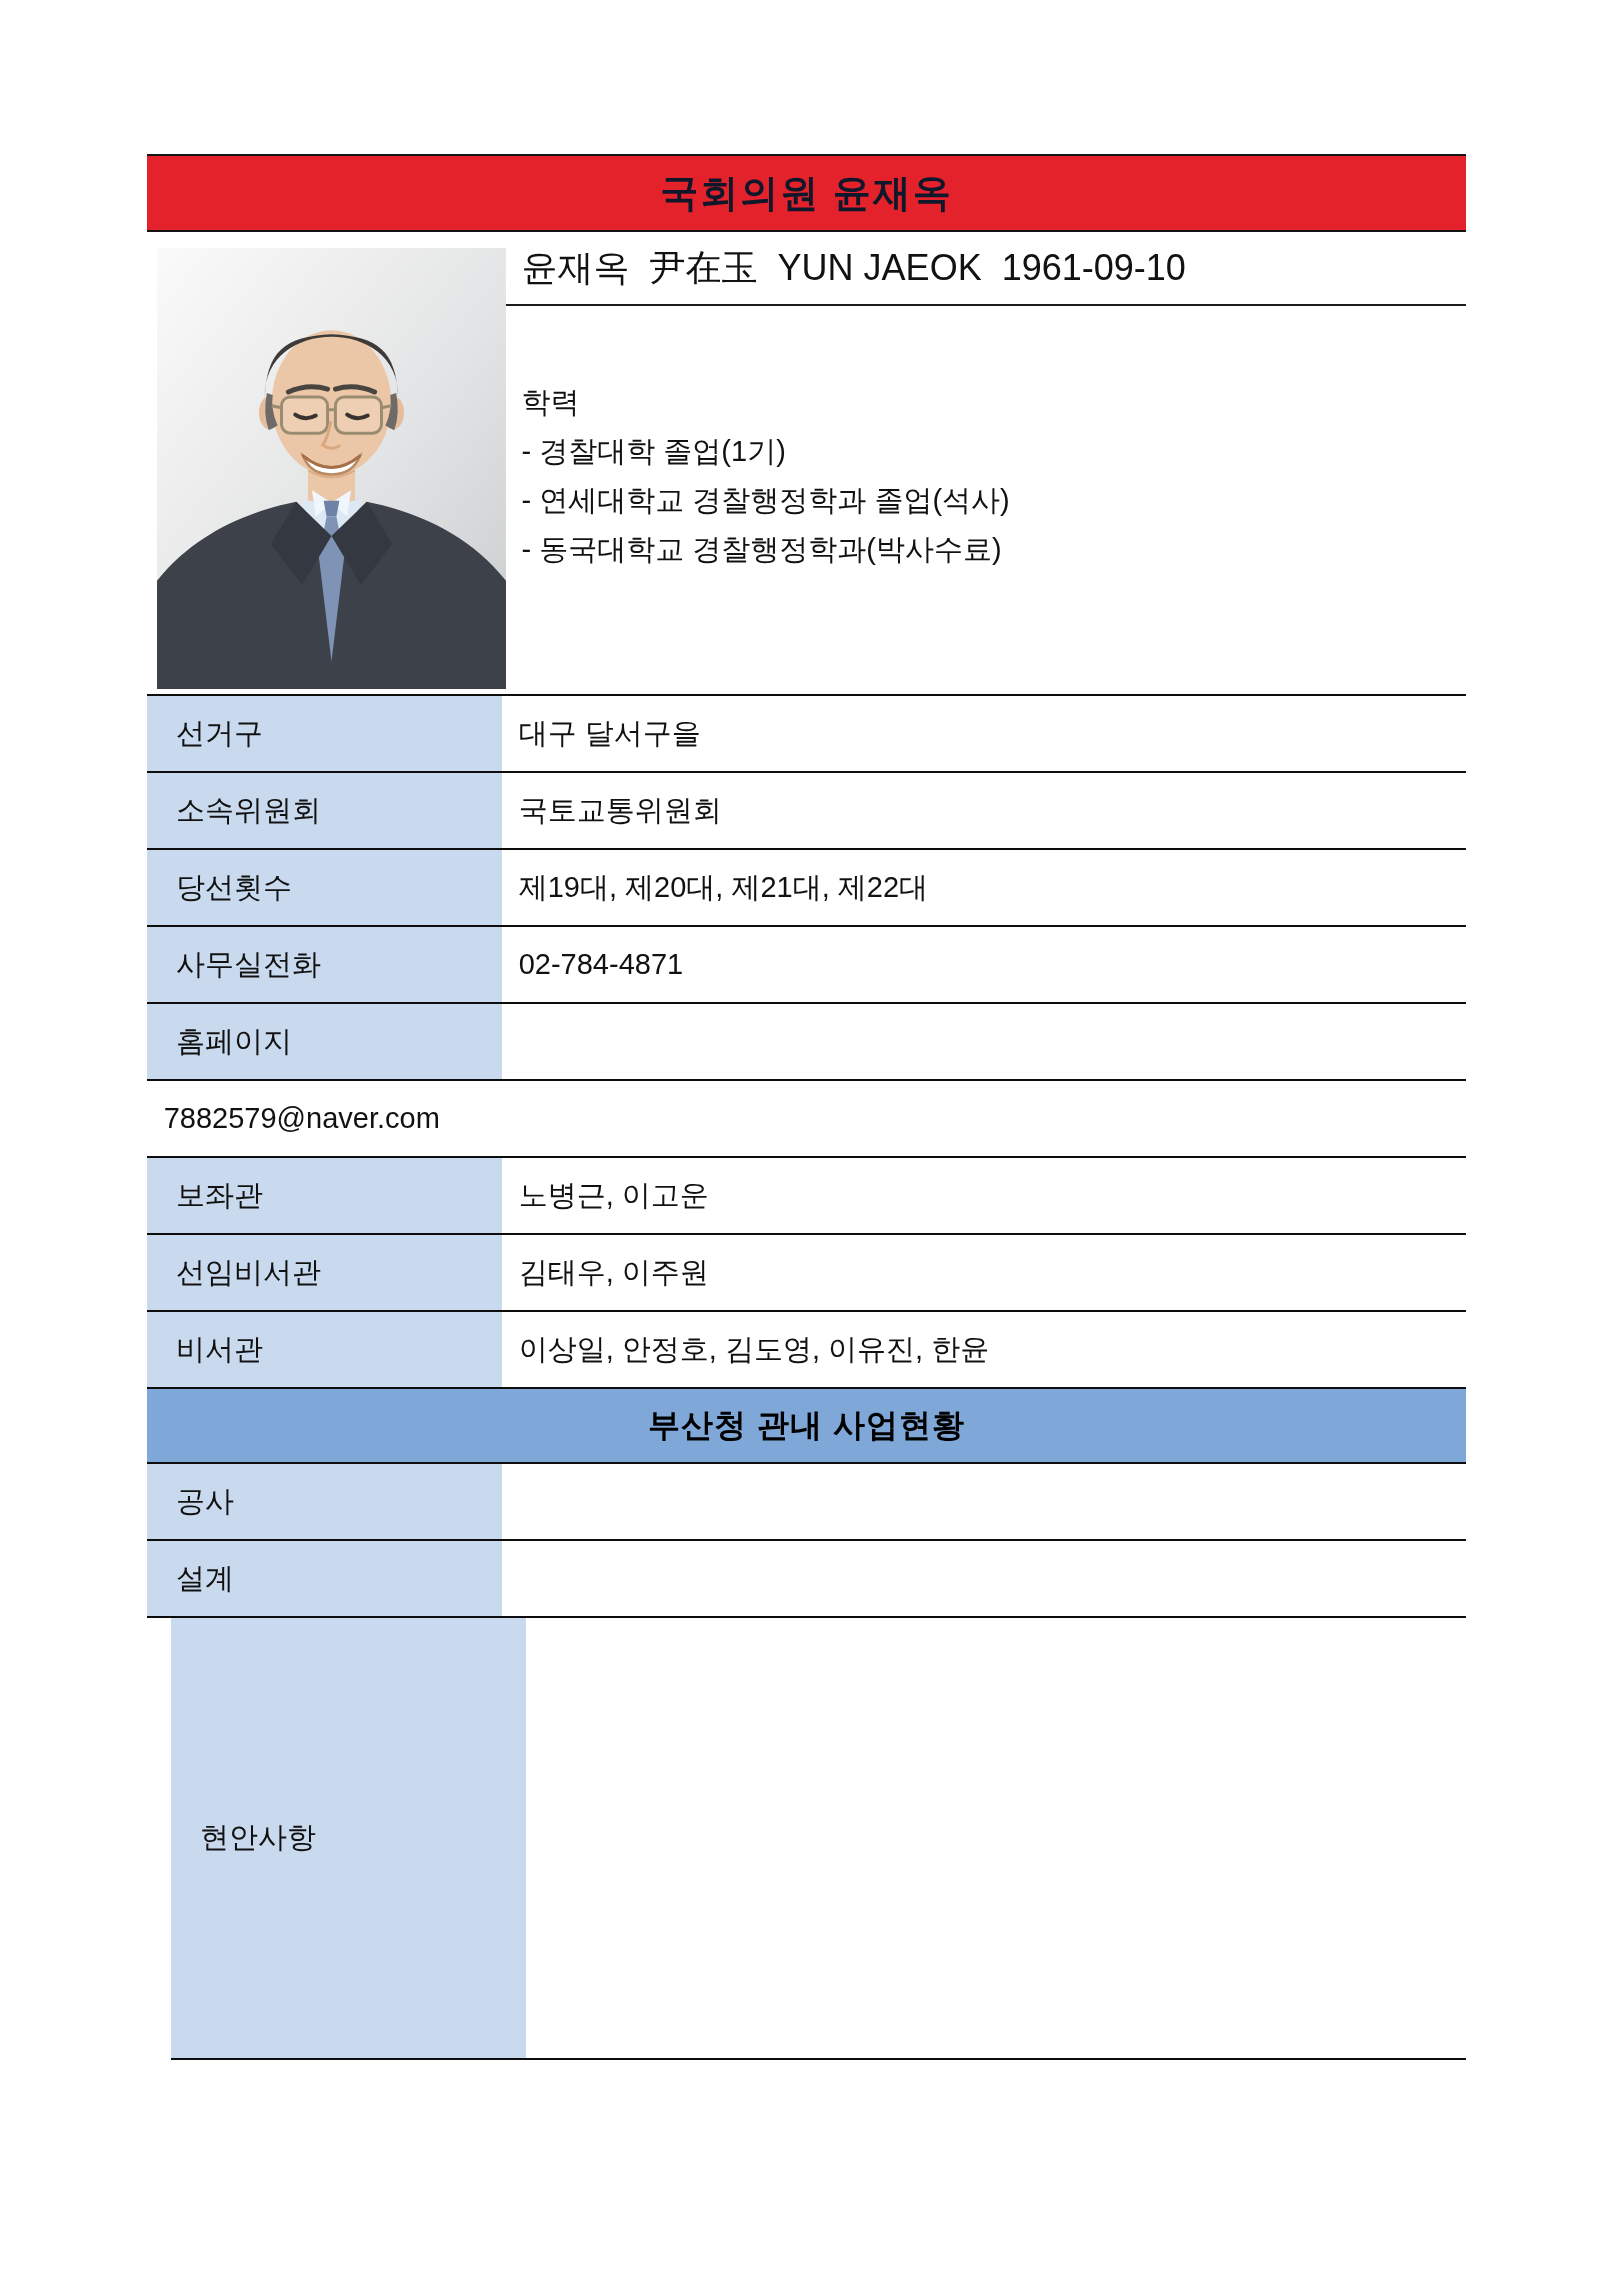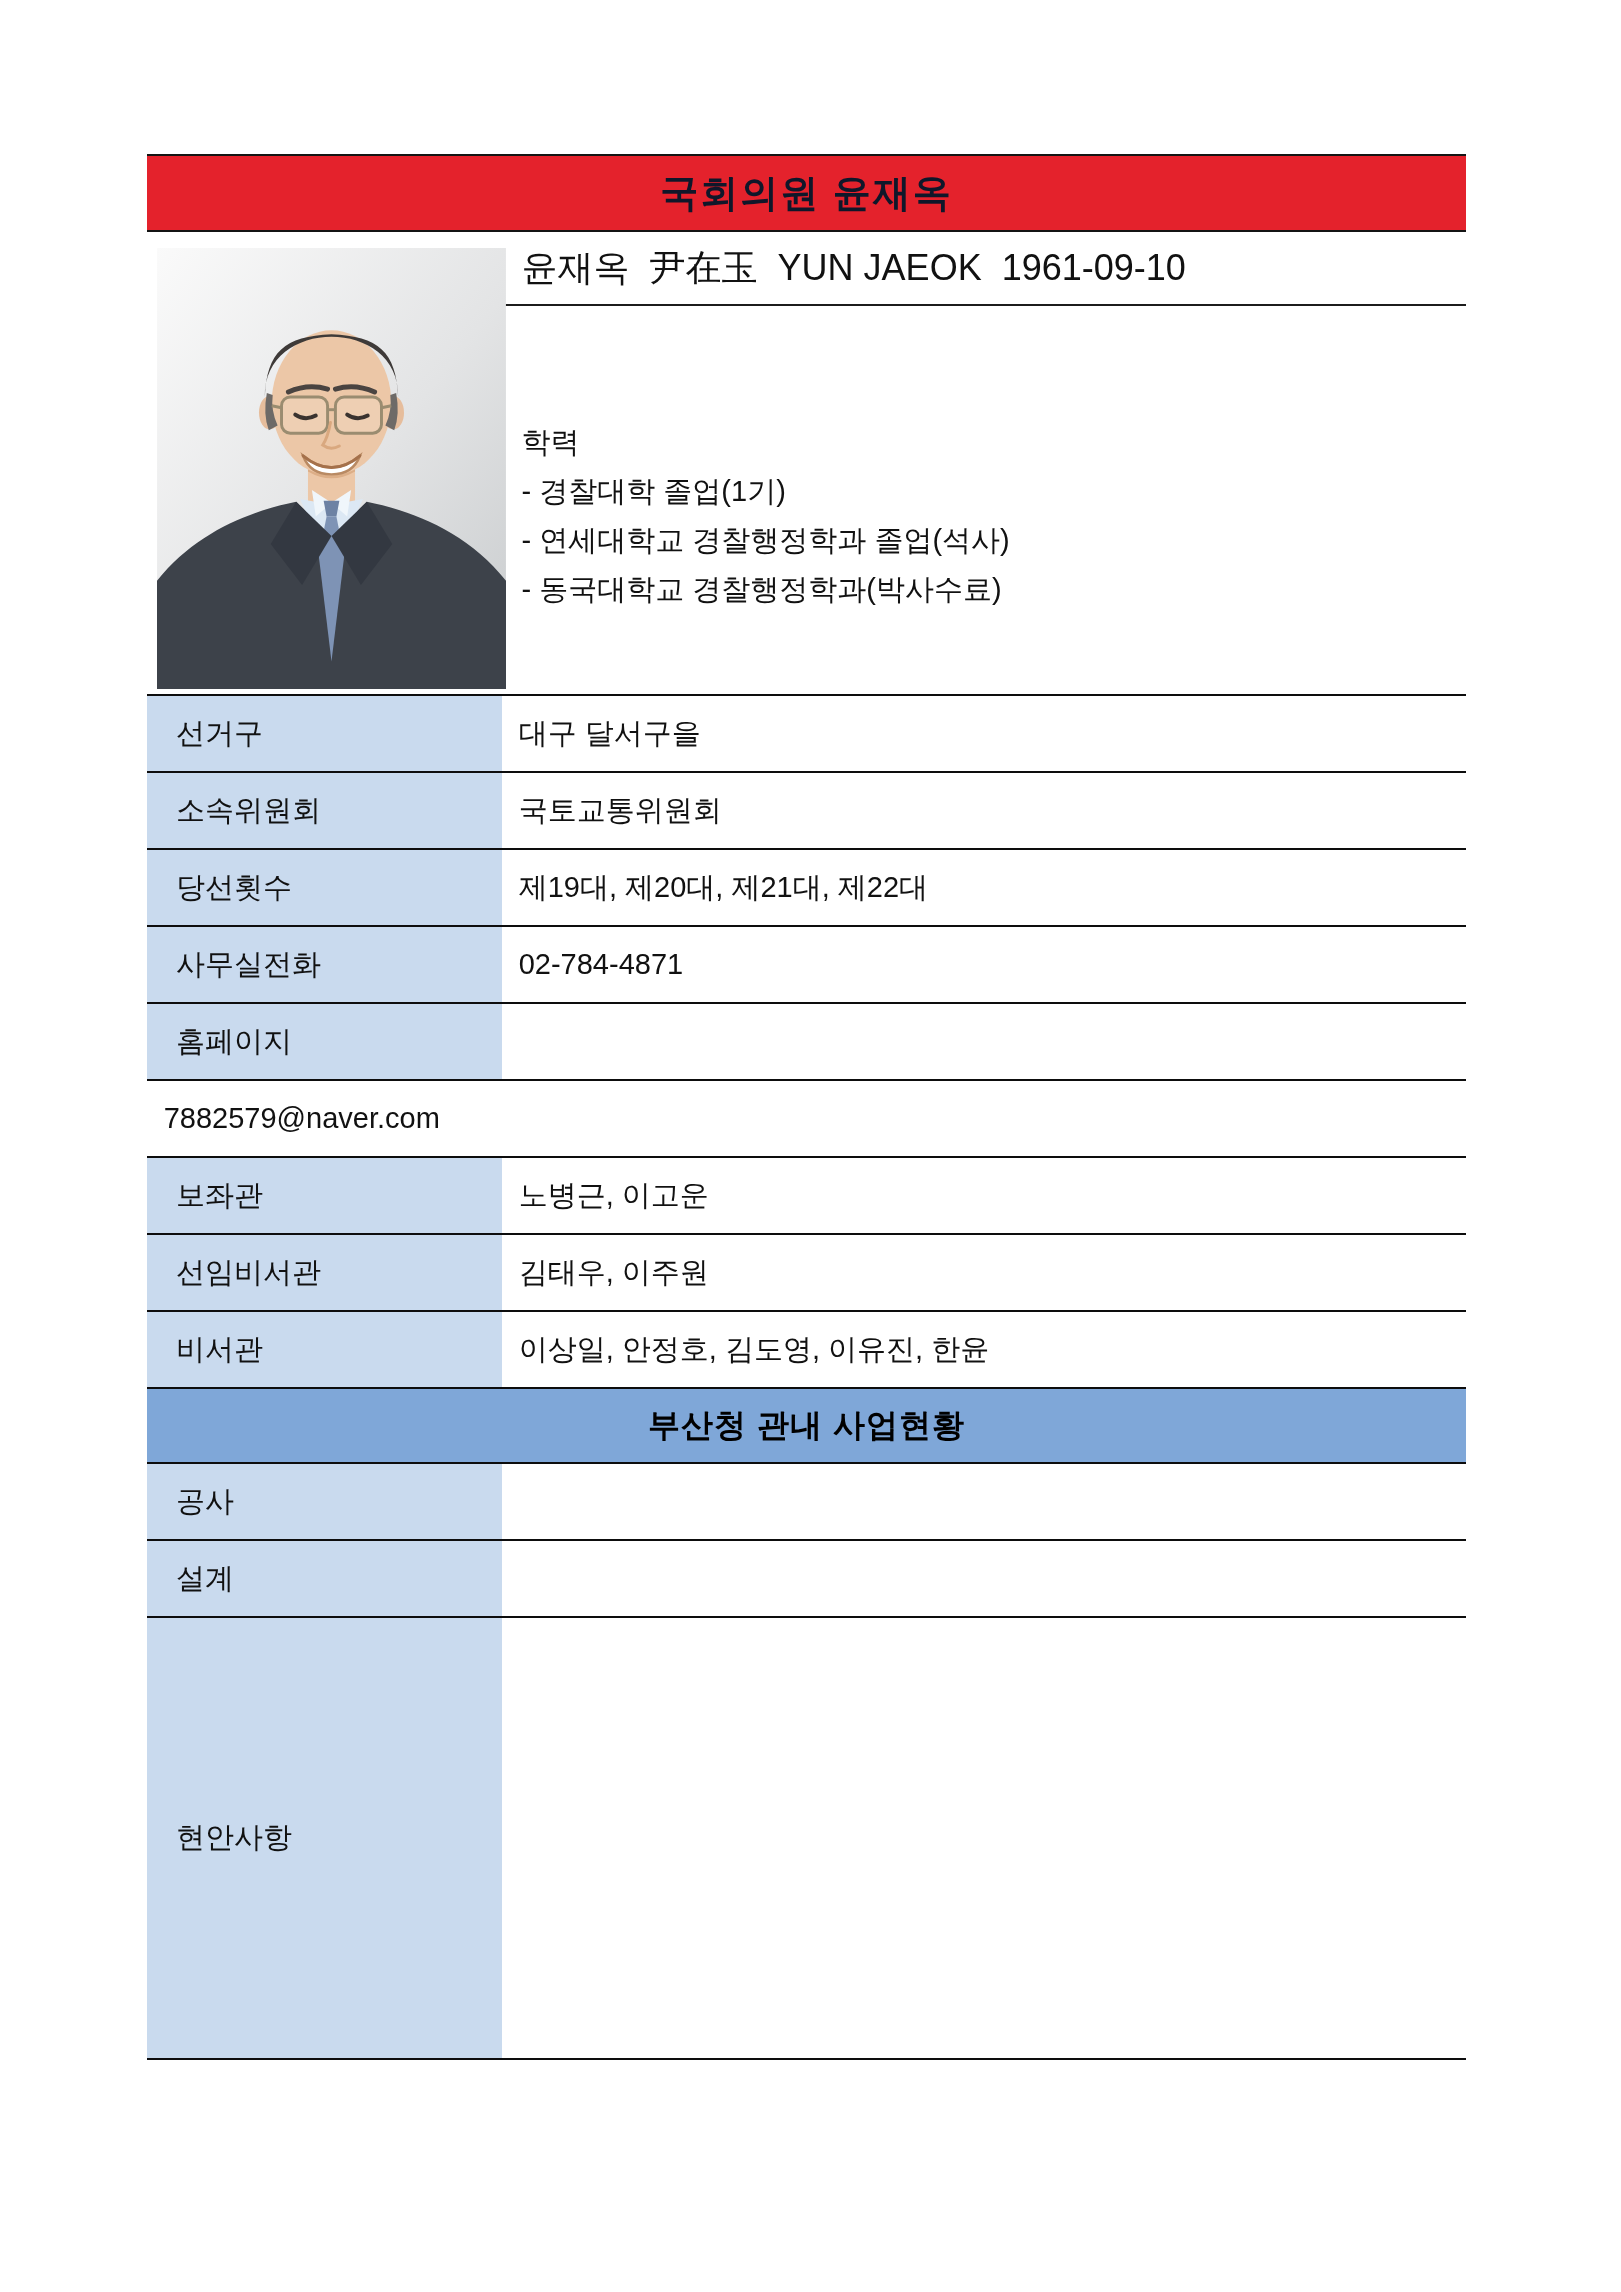--- a/index.html
+++ b/index.html
@@ -51,21 +51,21 @@
     height:74px;
     border-bottom:2px solid #1c1c1c;
     display:flex;align-items:center;
   }
   .name-line{
     padding-left:19.6px;
     font-size:36px;
     white-space:pre;
   }
   .education{
-    margin-top:112px;
+    margin-top:72px;
     padding-left:19.6px;
     font-size:29px;
     line-height:49px;
   }
   
   .irow{
     display:flex;
     height:77px;
     border-bottom:2px solid var(--line);
   }
@@ -75,21 +75,21 @@
     display:flex;align-items:center;
     padding-left:29px;
     font-size:29px;
   }
   .irow .val{
     flex:1 1 auto;min-width:0;
     display:flex;align-items:center;
     padding-left:16.7px;
     font-size:29px;
   }
-  .irow.tall{height:442px;}
+  .irow.tall{height:442px;margin-left:24px;}
   .irow.last{border-bottom:2.9px solid var(--line);}
   
   .section-header{
     height:75px;
     background:var(--midblue);
     border-bottom:2px solid var(--line);
     display:flex;align-items:center;justify-content:center;
   }
   .section-header .sh-text{
     color:#000000;font-weight:bold;font-size:32px;letter-spacing:1px;

